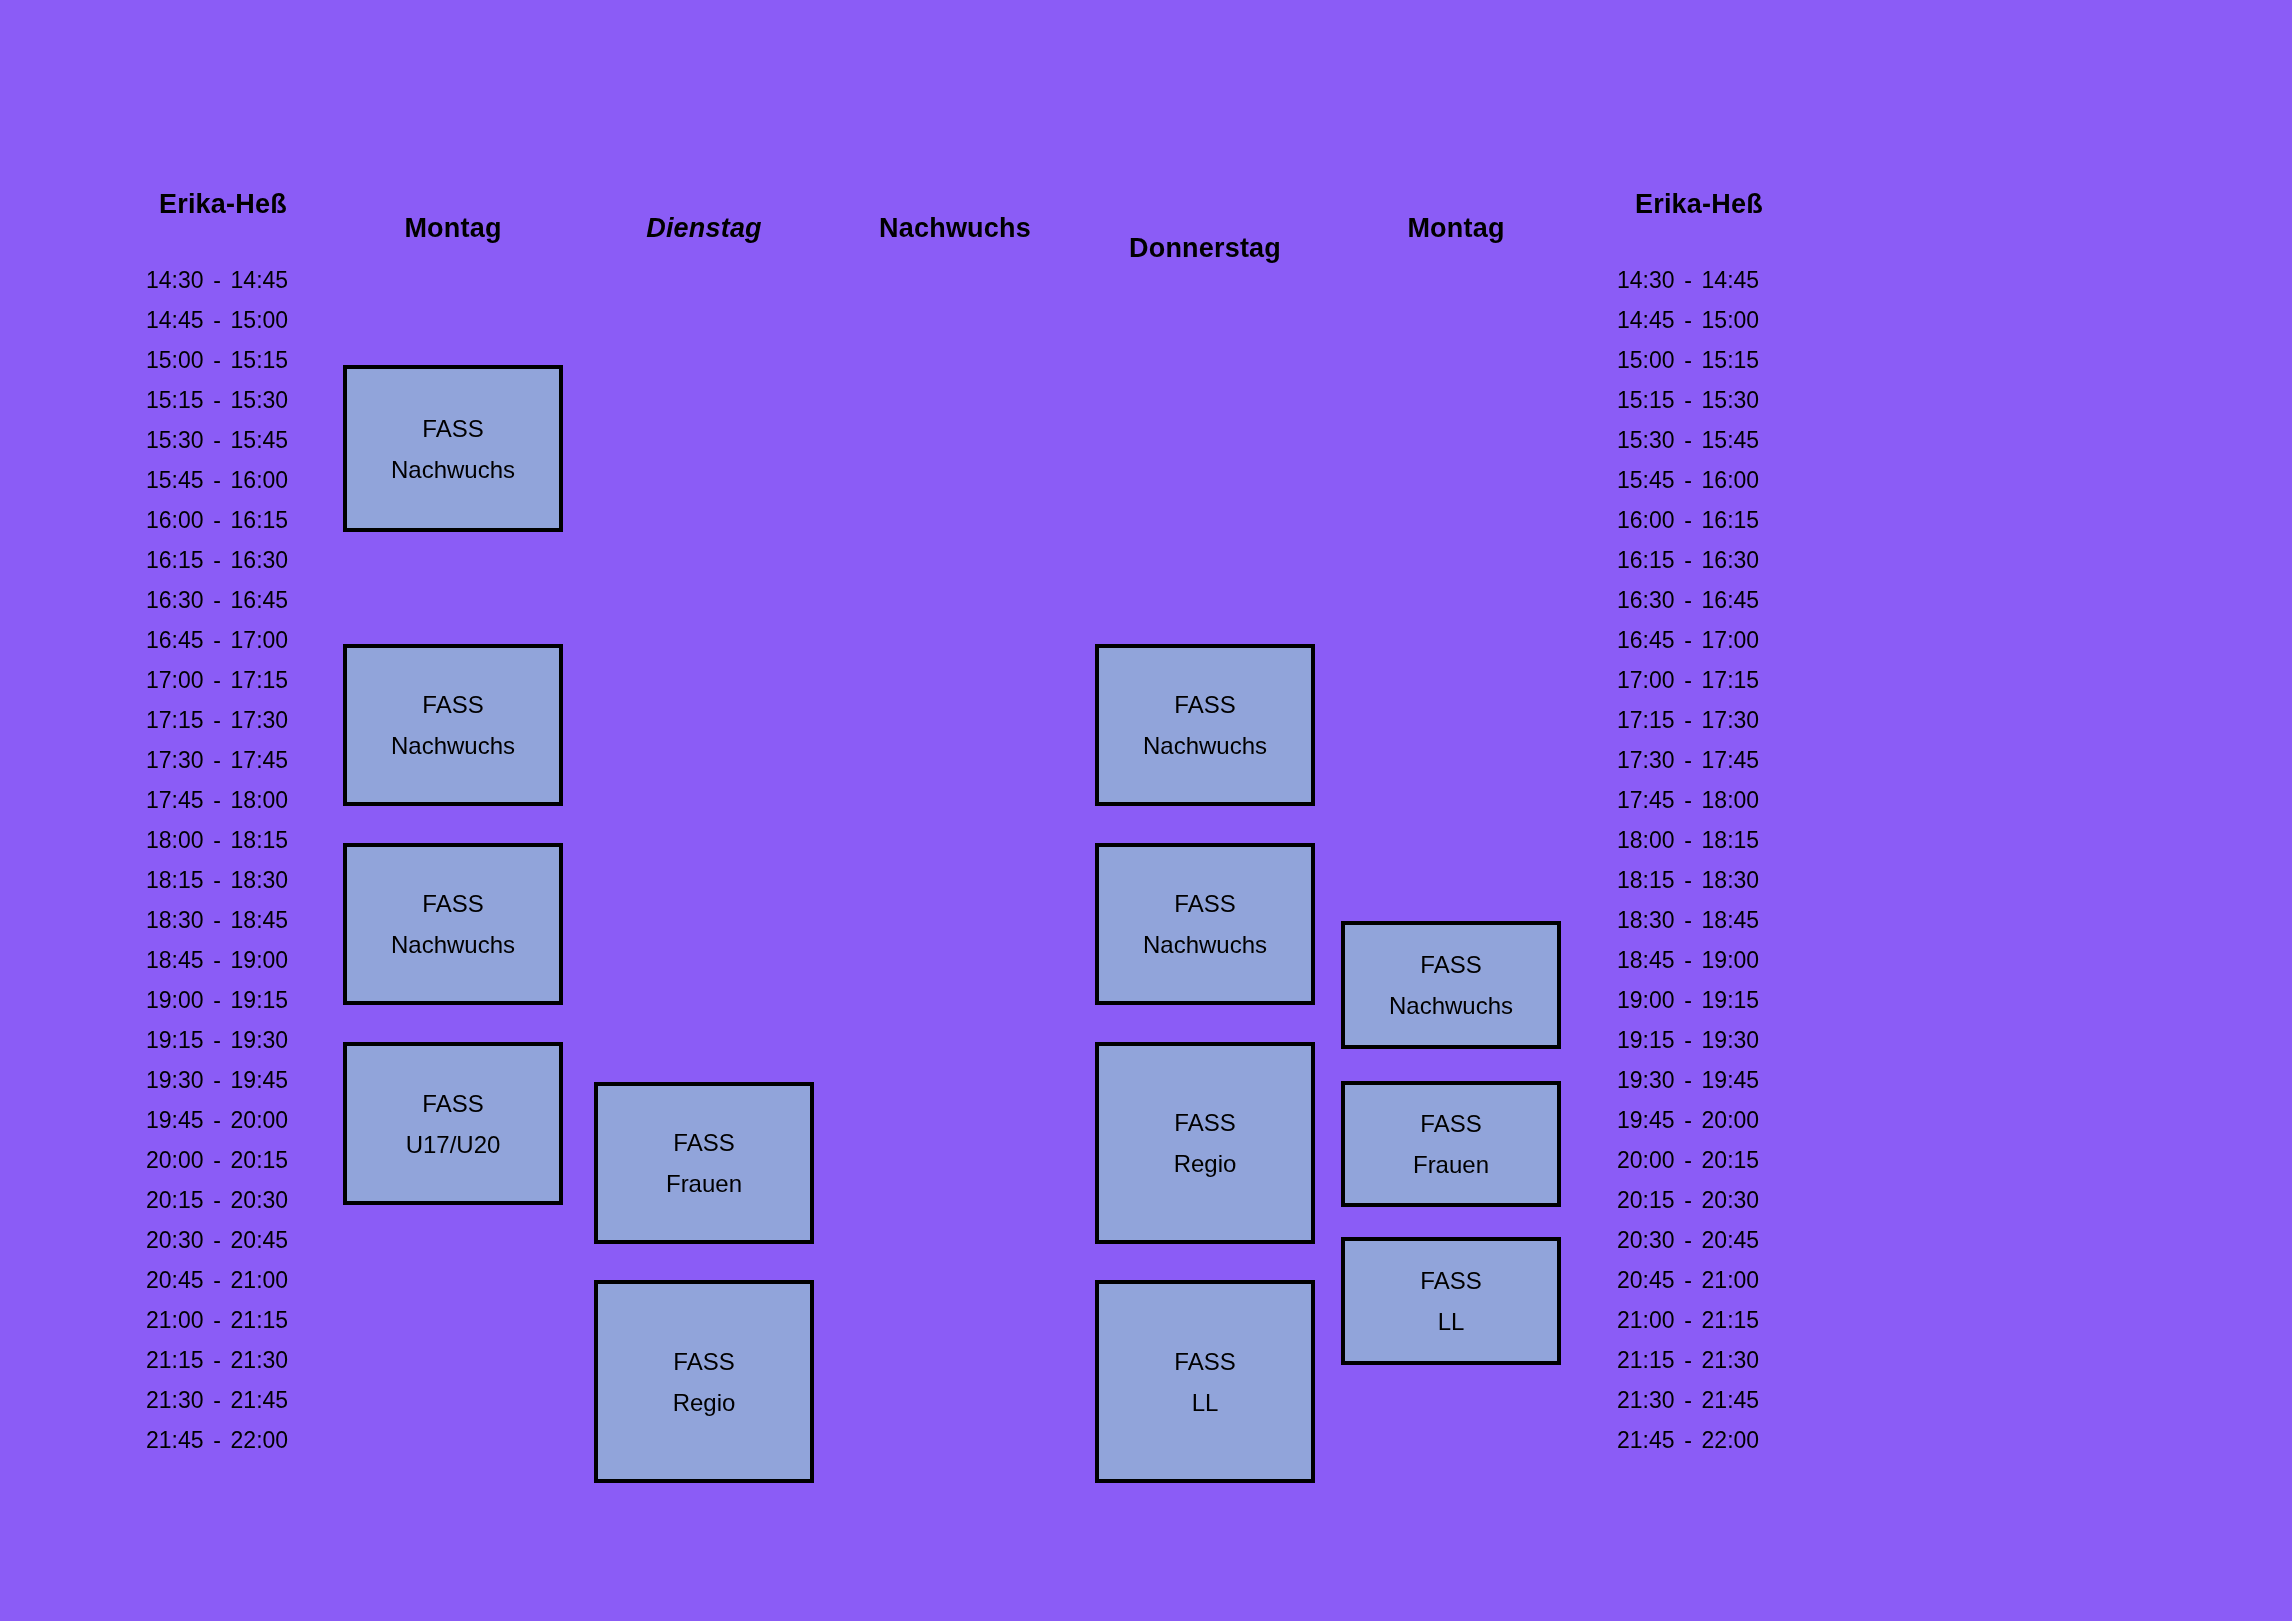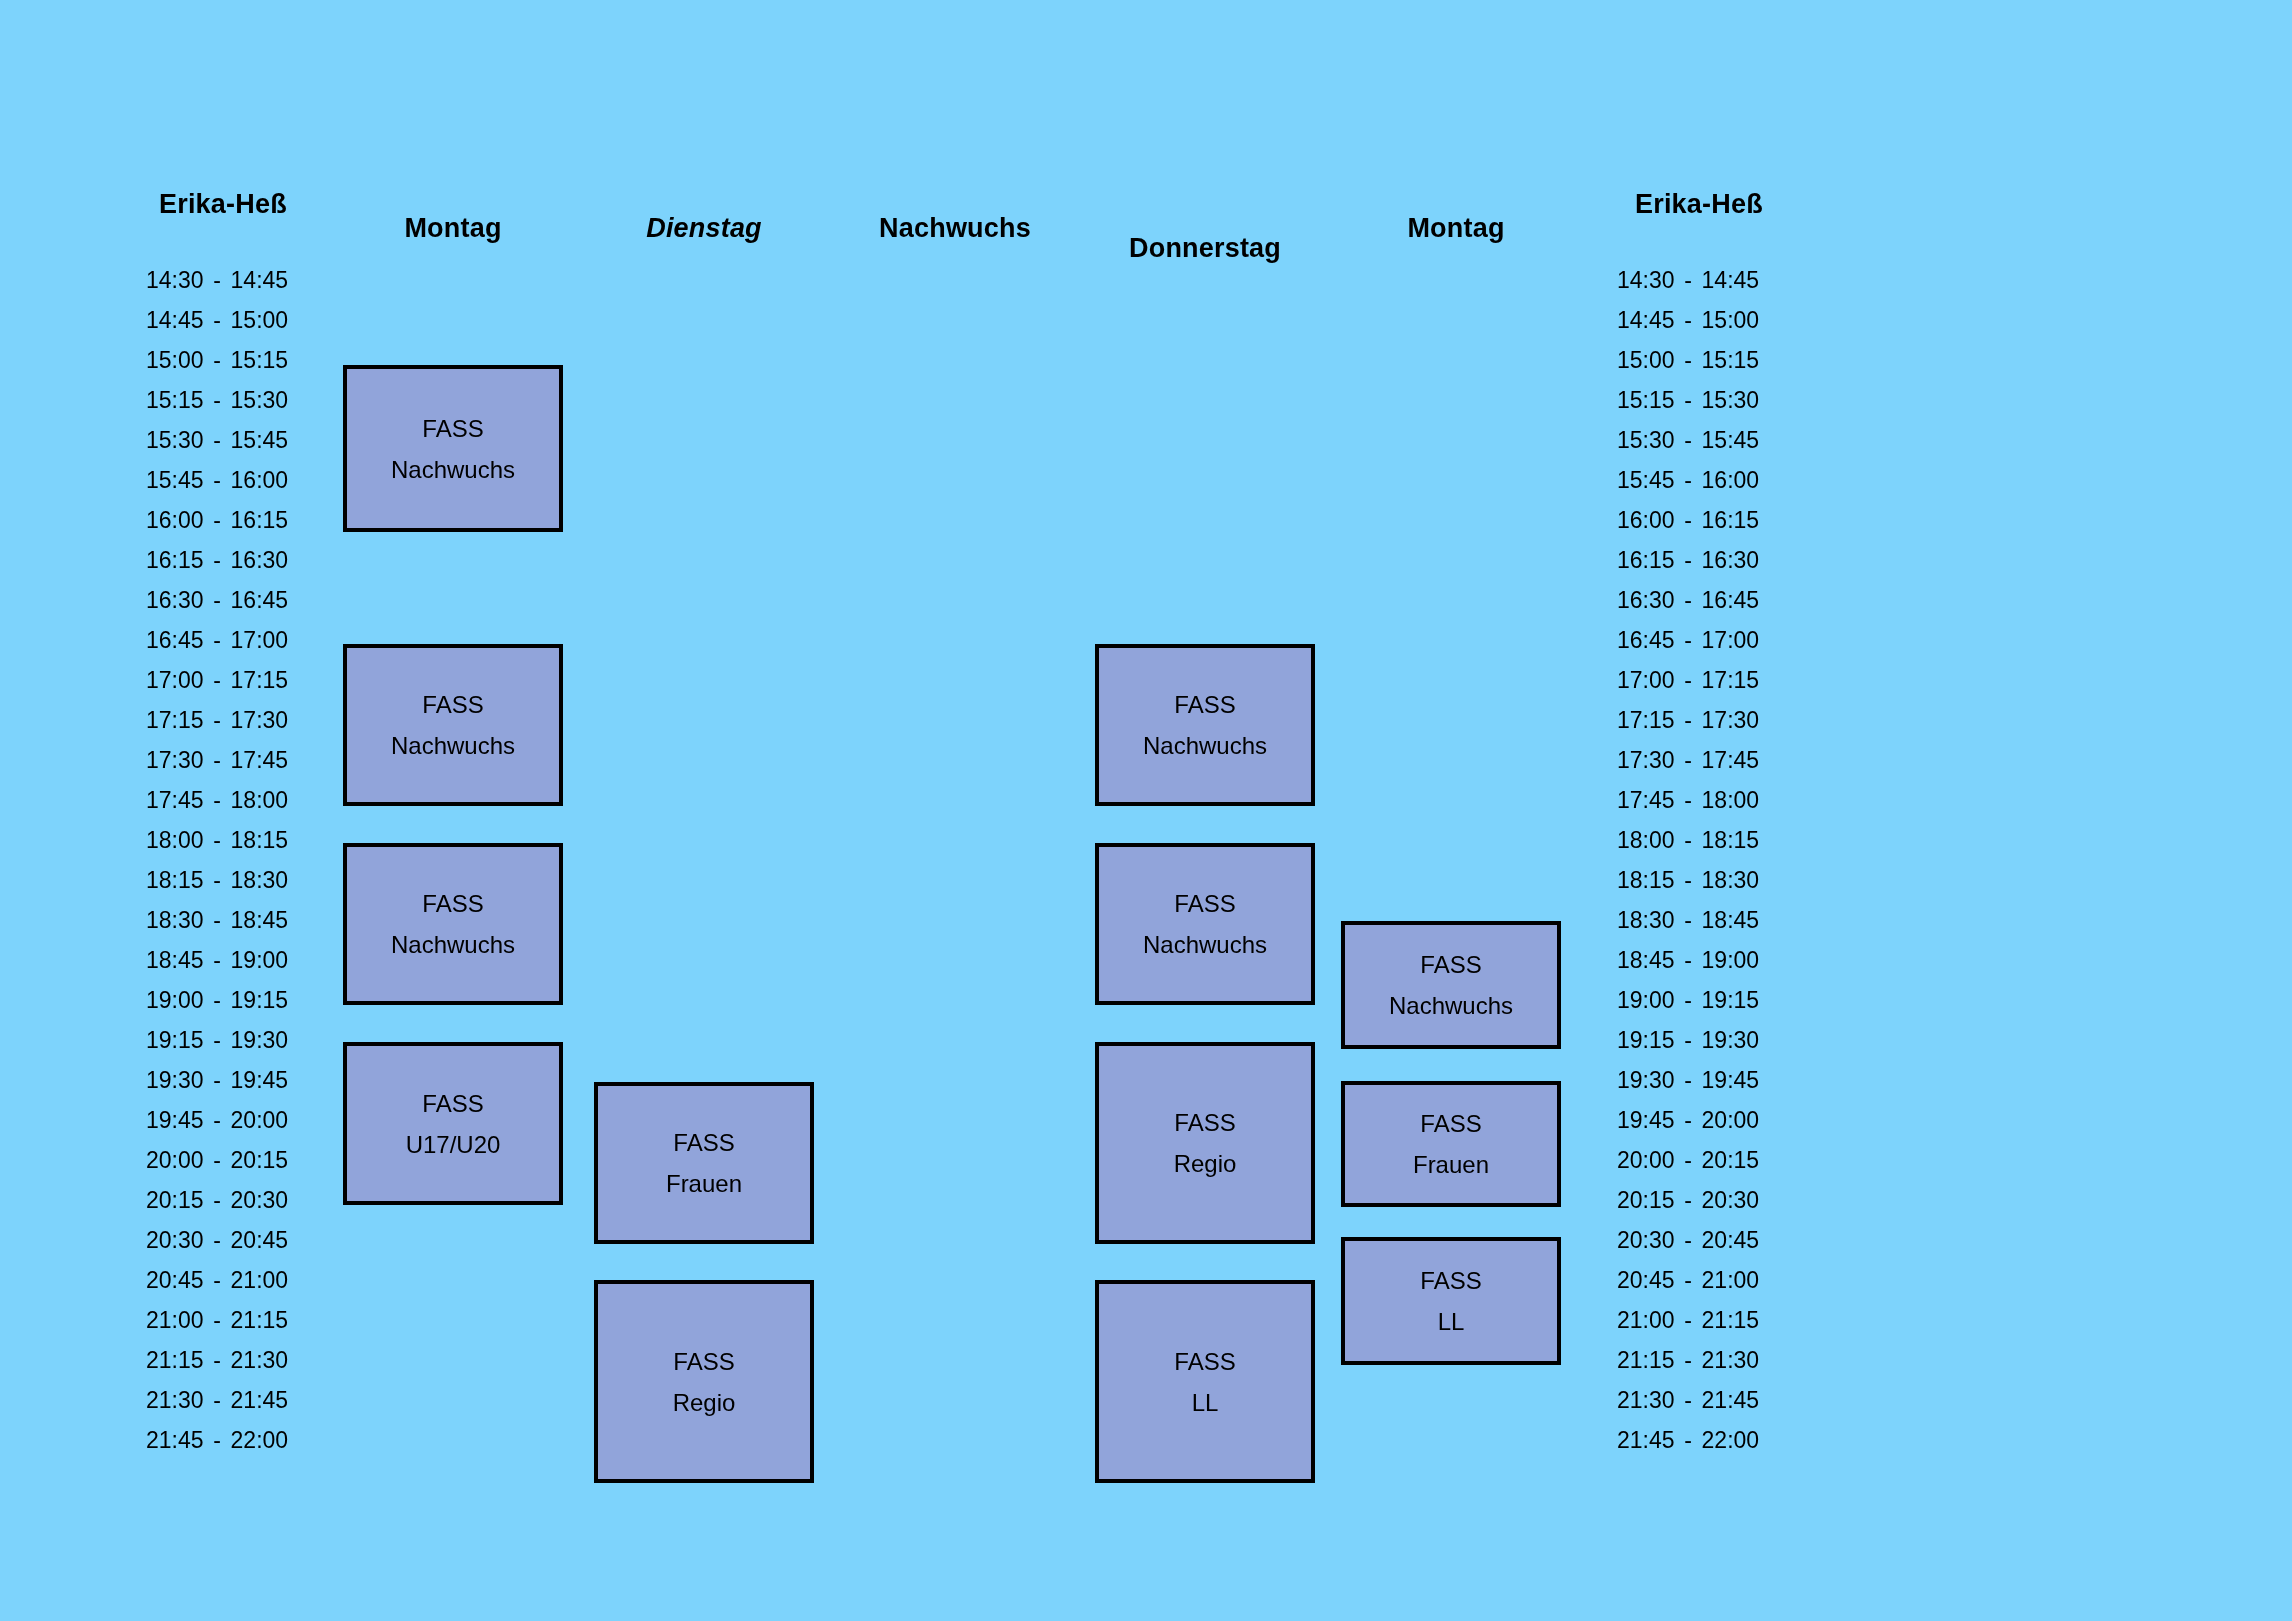--- a/index.html
+++ b/index.html
@@ -12,21 +12,21 @@
     height: 1621px;
     font-family: "Liberation Sans", sans-serif;
     color: #000000;
     overflow: hidden;
   }
 
   #schedule-root {
     position: relative;
     width: 2293px;
     height: 1621px;
-    background: #7dd3fc;
+    background: #8b5cf6;
   }
 
   
   .hall-header {
     position: absolute;
     font-weight: bold;
     font-size: 27px;
     line-height: 30px;
     letter-spacing: 0.2px;
     white-space: nowrap;

